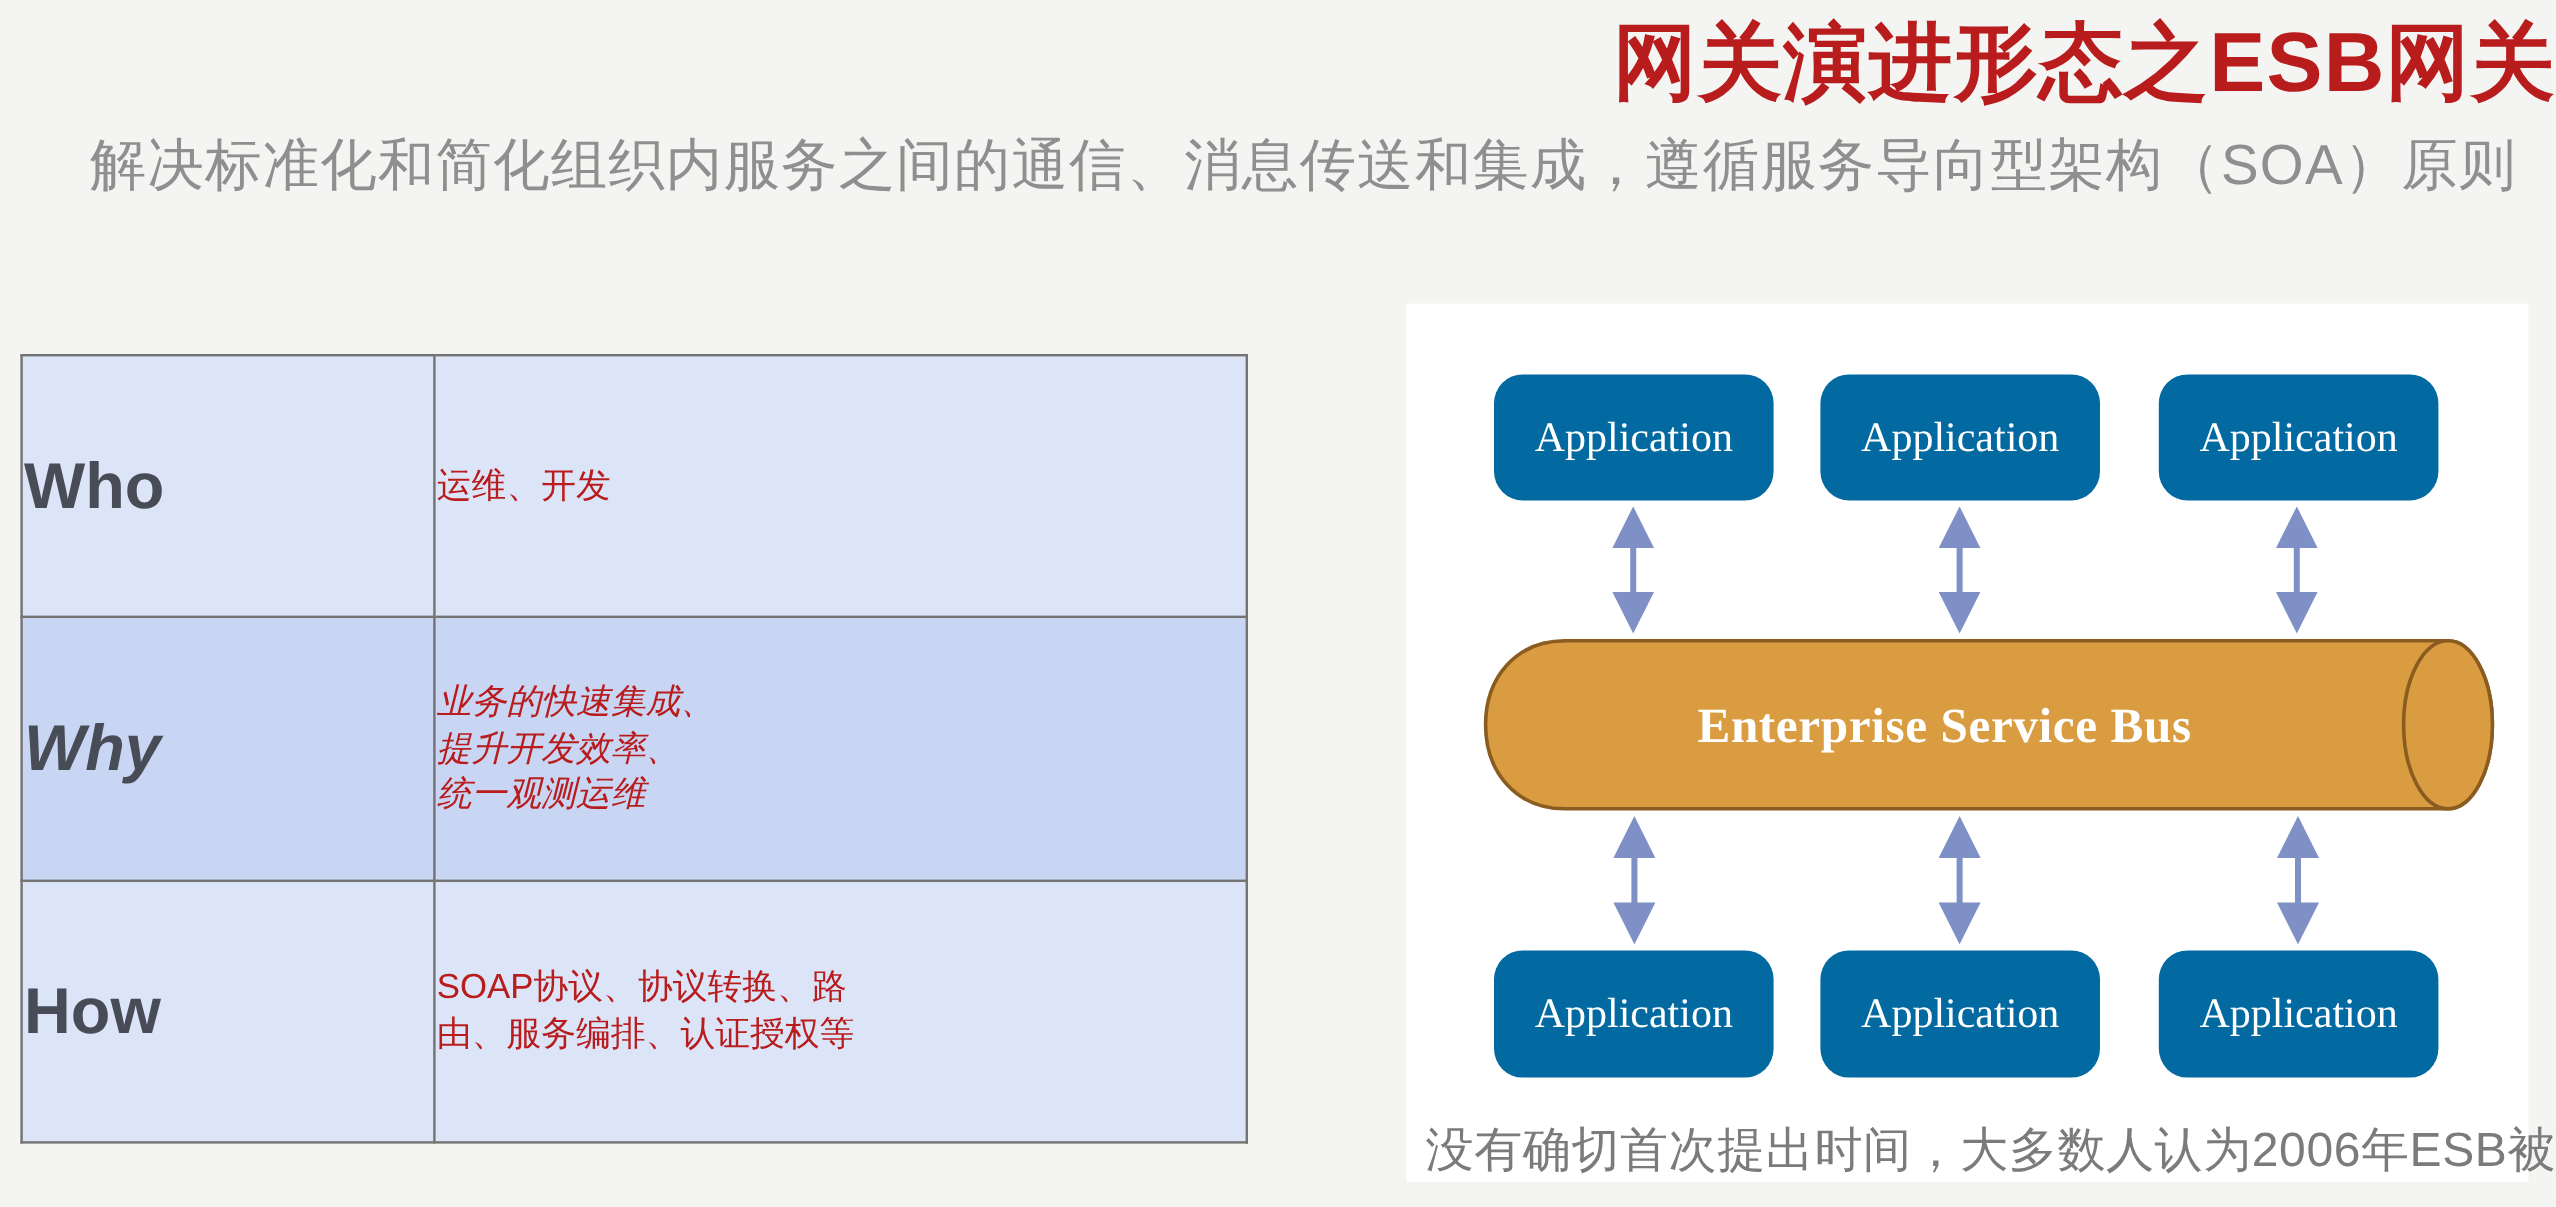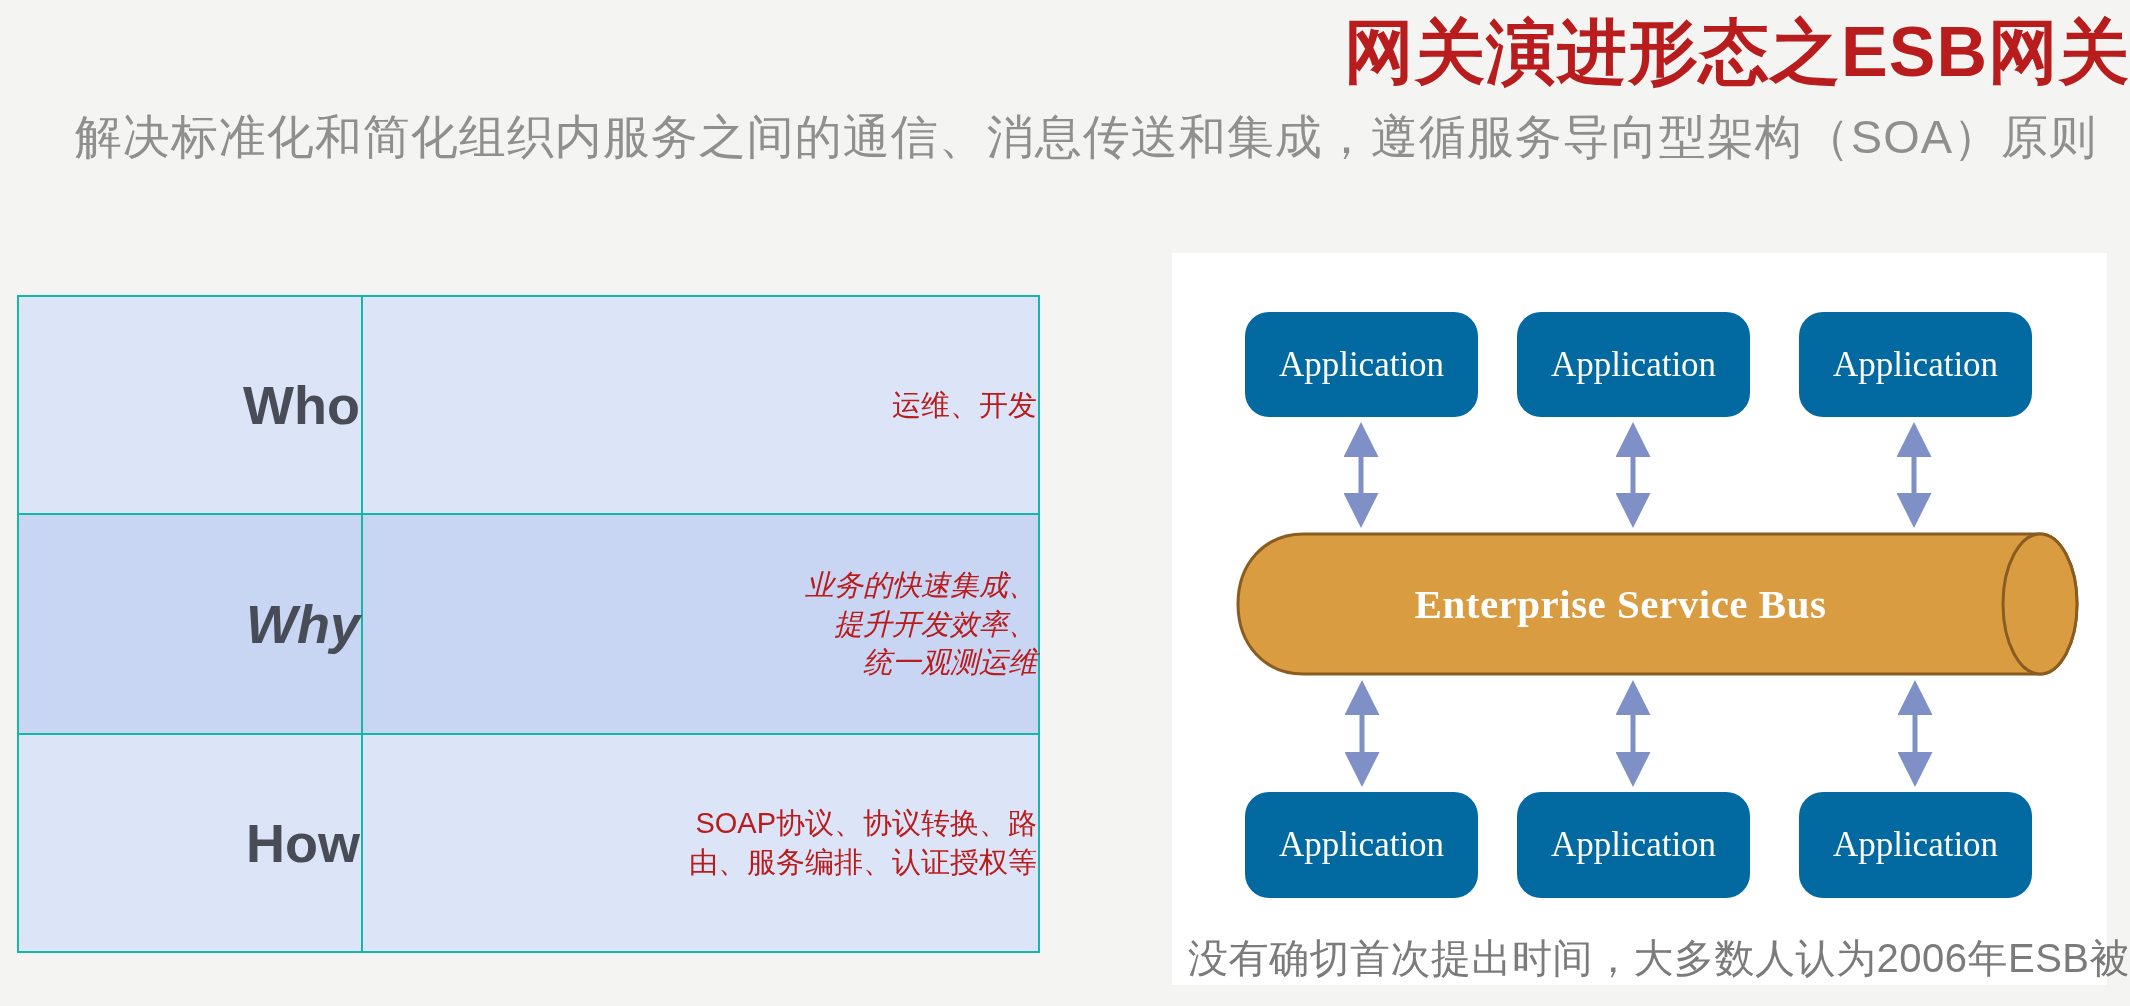--- a/index.html
+++ b/index.html
@@ -26,22 +26,22 @@
     padding-left:21px;
   }
 
   
   table.wwh{
     position:absolute;left:17px;top:295px;
     width:1023px;height:656px;
     border-collapse:collapse;table-layout:fixed;
   }
   table.wwh td{
-    border:2px solid #14b8a6;
-    text-align:right;vertical-align:middle;
+    border:2px solid #737373;
+    text-align:left;vertical-align:middle;
   }
   td.lbl{
     width:340px;
     font-size:54px;font-weight:bold;color:#474c56;
   }
   td.cnt{
     font-size:29px;color:#b91c1c;
     white-space:pre-line;line-height:1.34;
   }
   tr.row-light td{background:#dce4f8;}

